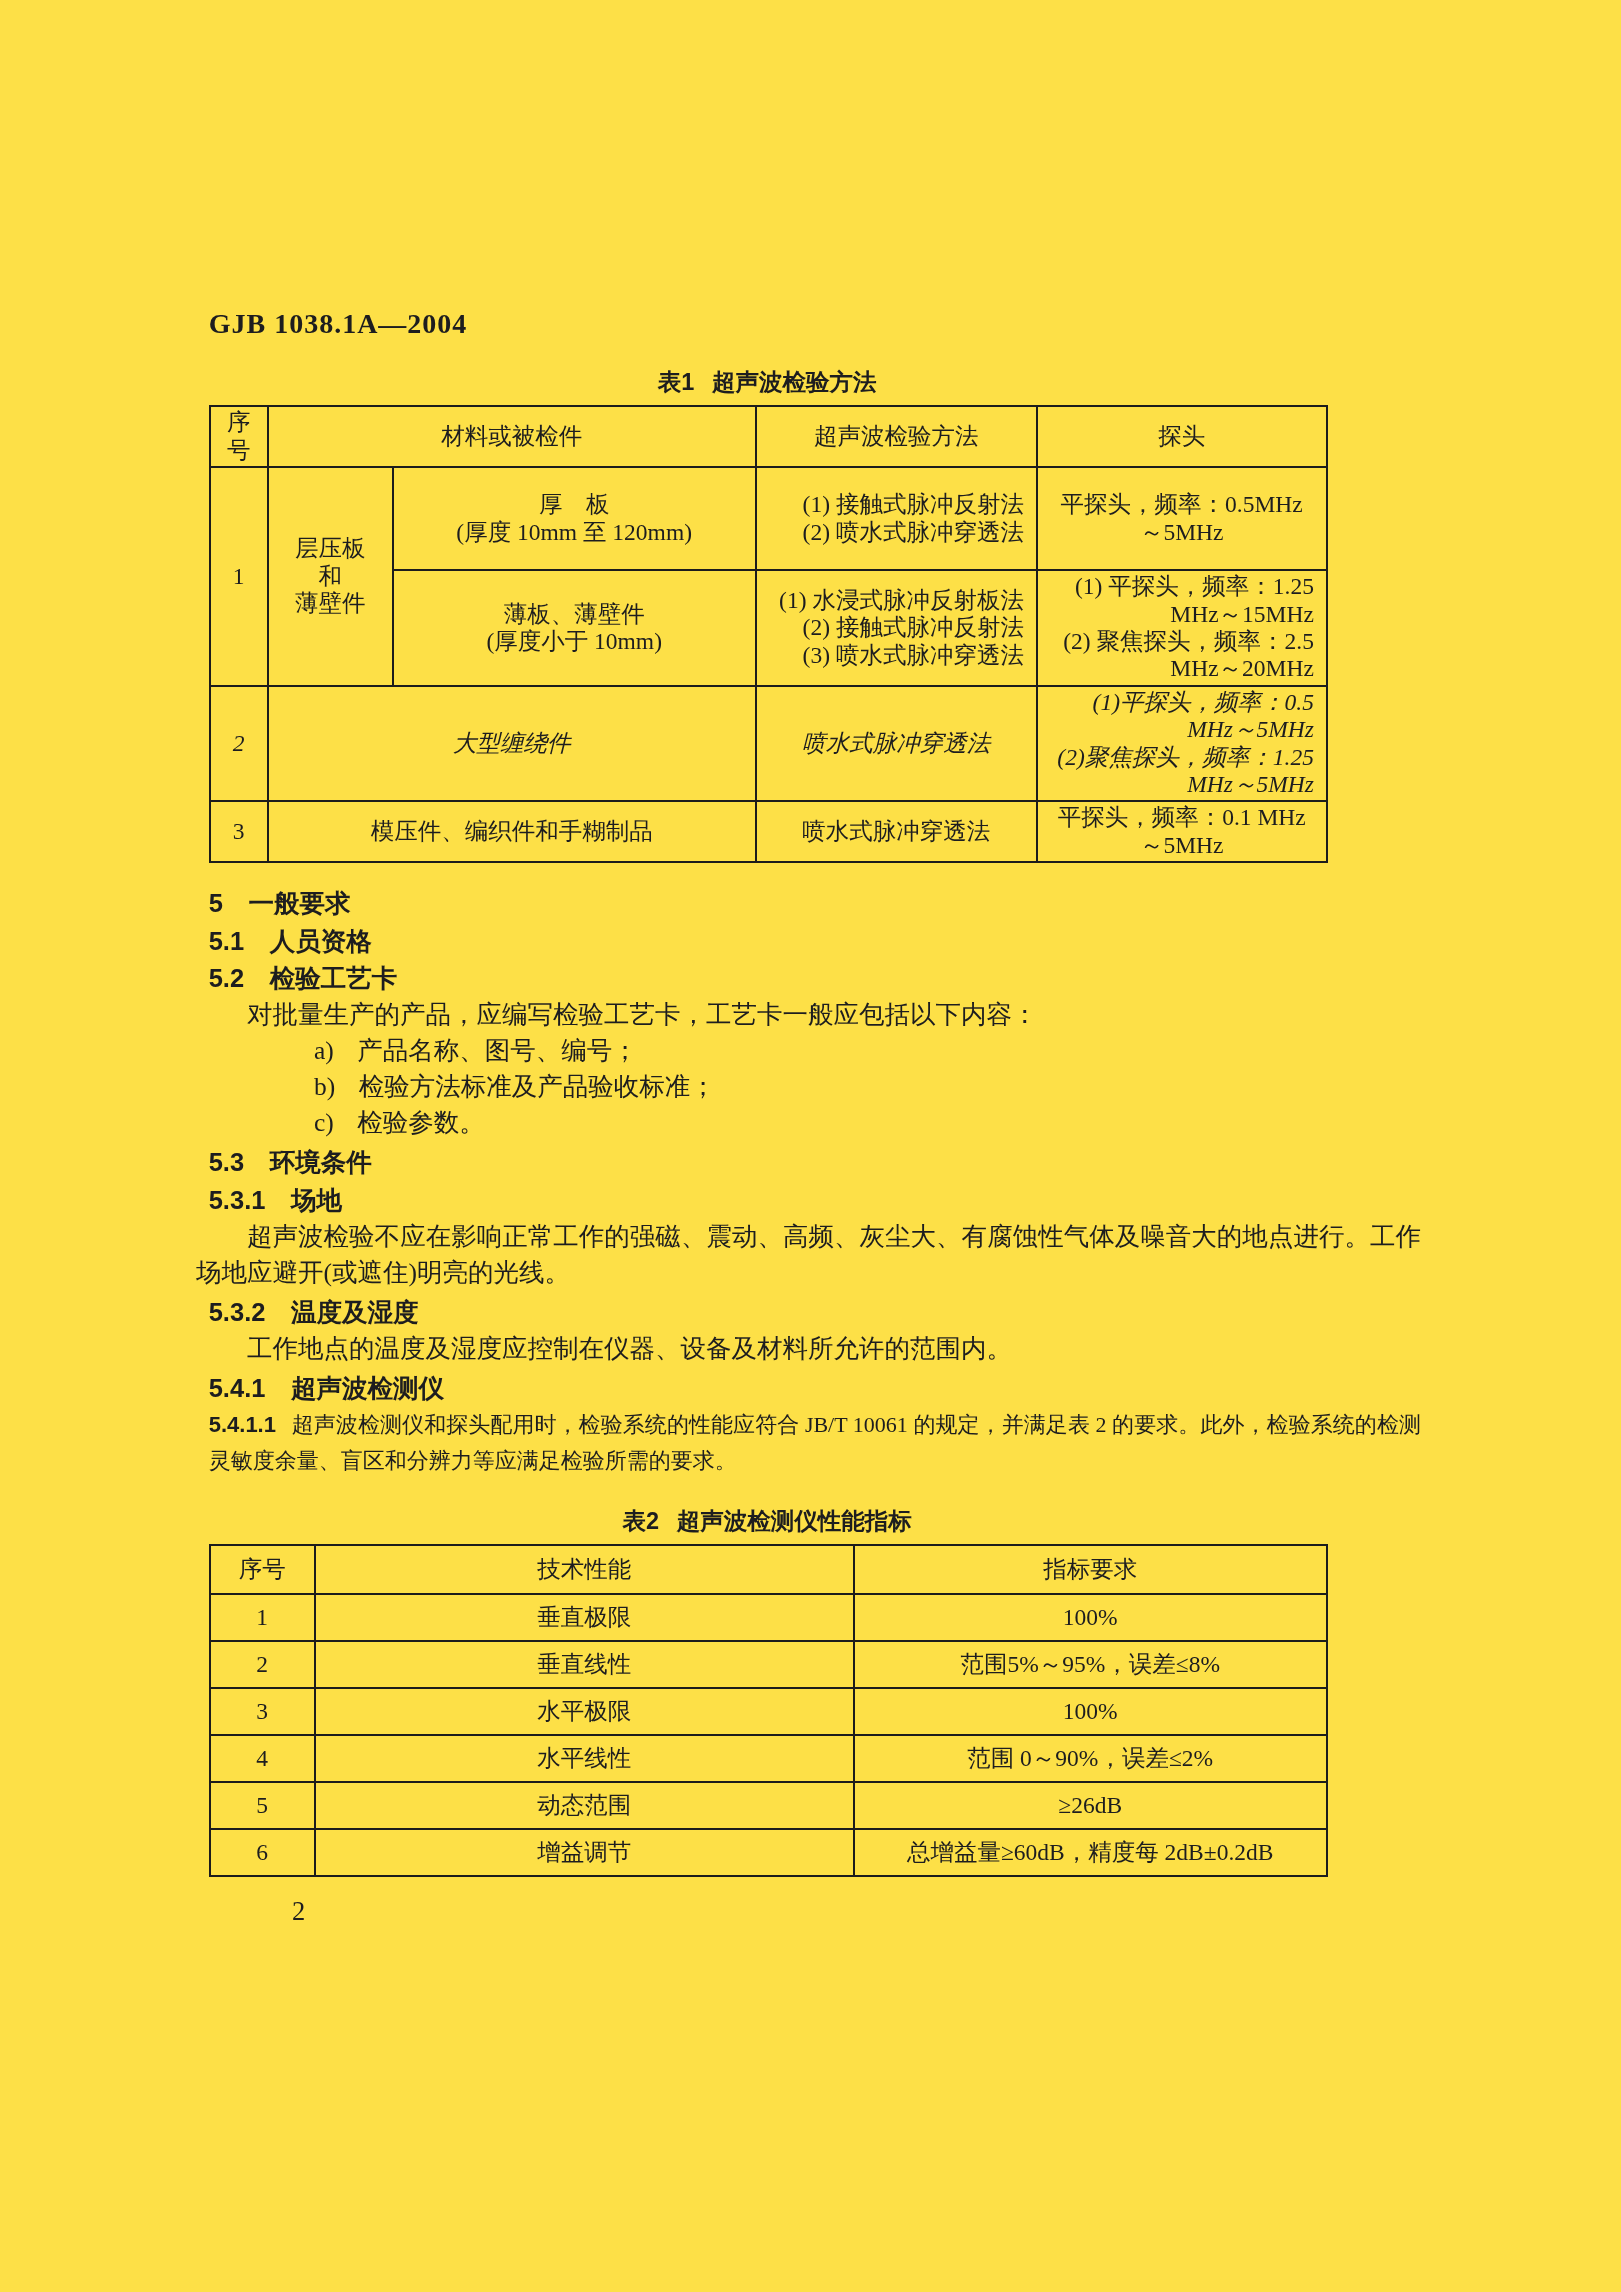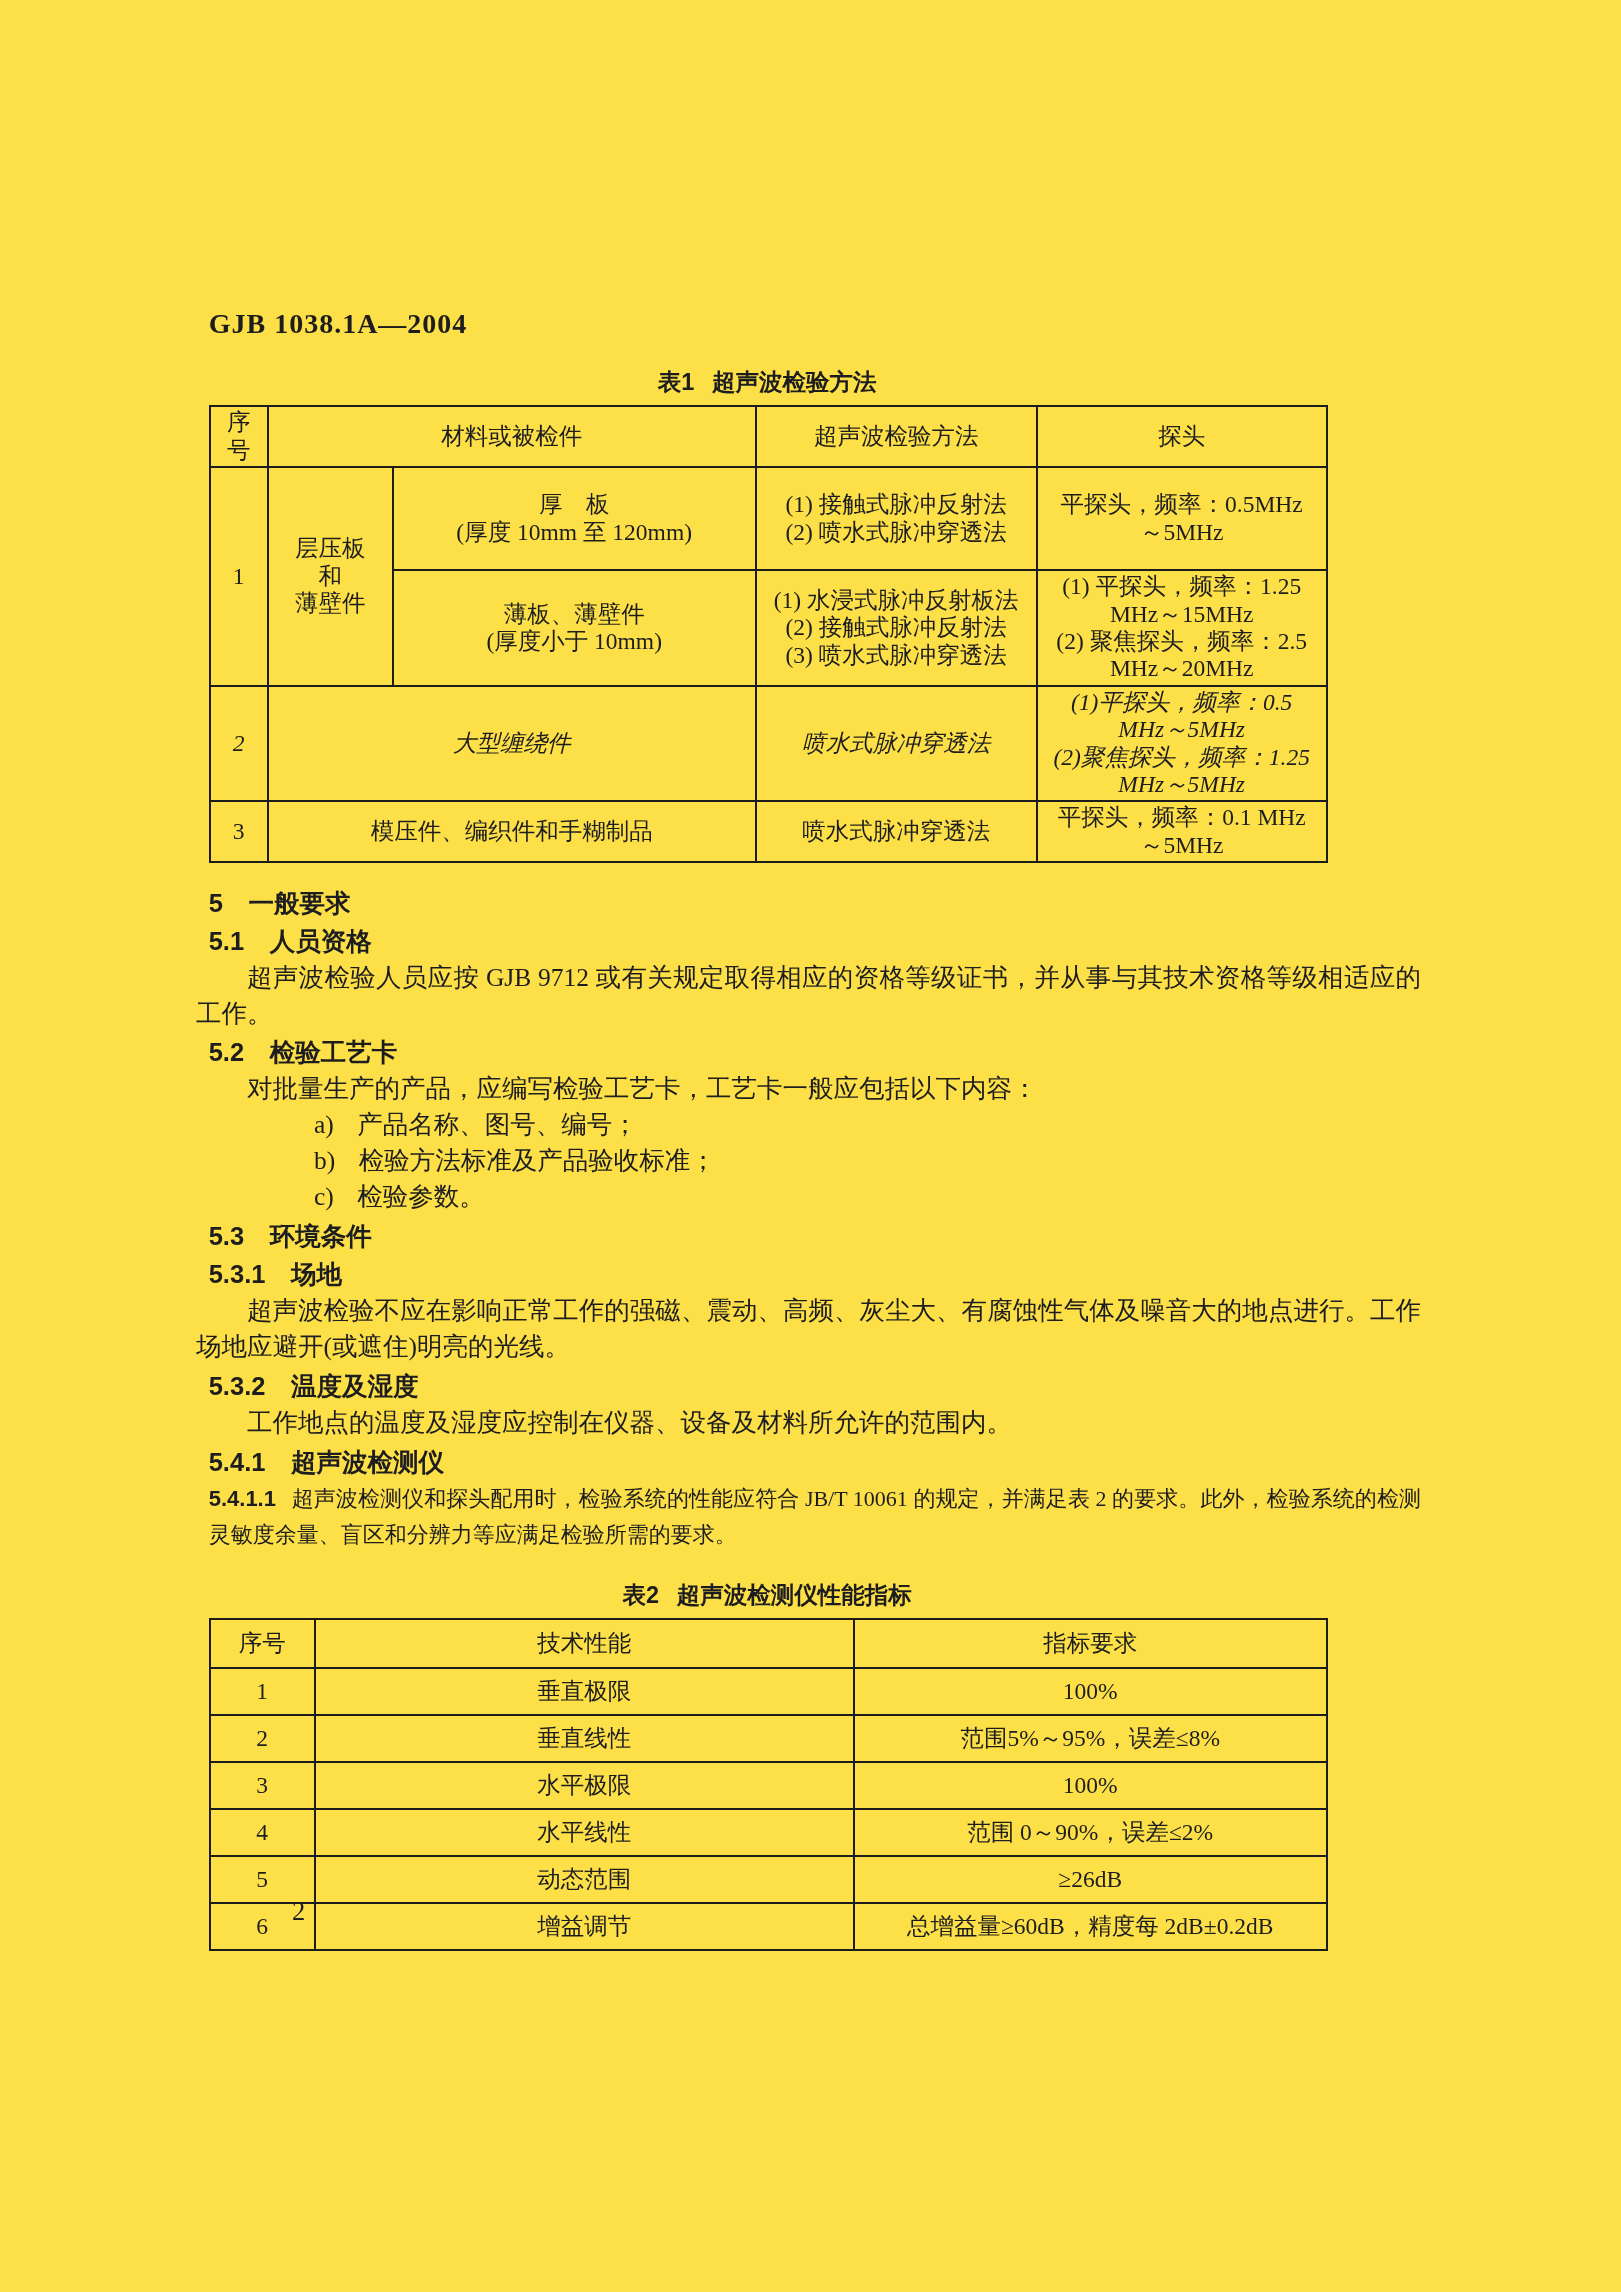--- a/index.html
+++ b/index.html
@@ -49,21 +49,21 @@
     font-size: 23.5px;
     line-height: 27.4px;
   }
   .t1 .hdr td { height: 49px; }
   .t1 .r1a td { height: 103px; }
   .t1 .r1b td { height: 90px; }
   .t1 .r2 td  { height: 106px; font-style: italic; }
   .t1 .r3 td  { height: 53px; }
   .t2 .hdr td { height: 49px; }
   .t2 .row td { height: 47px; }
-  .left { text-align: center; }
+  .left { text-align: right; }
   .pre { white-space: pre-line; }
   .h1, .h2 {
     font-family: "Liberation Sans", "DejaVu Sans", sans-serif;
     font-weight: bold;
     font-size: 25.5px;
     line-height: 33px;
     margin: 4.9px 0 2px 12.7px;
   }
   .h1 { margin-top: 23.5px; }
   .hn { margin-right: 25.5px; }
@@ -161,21 +161,20 @@
       </tbody>
     </table>
 
     <div class="h1">
       <span class="hn">5</span><span>一般要求</span>
     </div>
 
     <div class="h2">
       <span class="hn">5.1</span><span>人员资格</span>
     </div>
-    <div class="para">超声波检验人员应按 GJB 9712 或有关规定取得相应的资格等级证书，并从事与其技术资格等级相适应的工作。</div>
 
     <div class="h2">
       <span class="hn">5.2</span><span>检验工艺卡</span>
     </div>
     <div class="para">对批量生产的产品，应编写检验工艺卡，工艺卡一般应包括以下内容：</div>
     <div class="li">
       <span class="li-label">a)</span>
       <span>产品名称、图号、编号；</span>
     </div>
     <div class="li">

